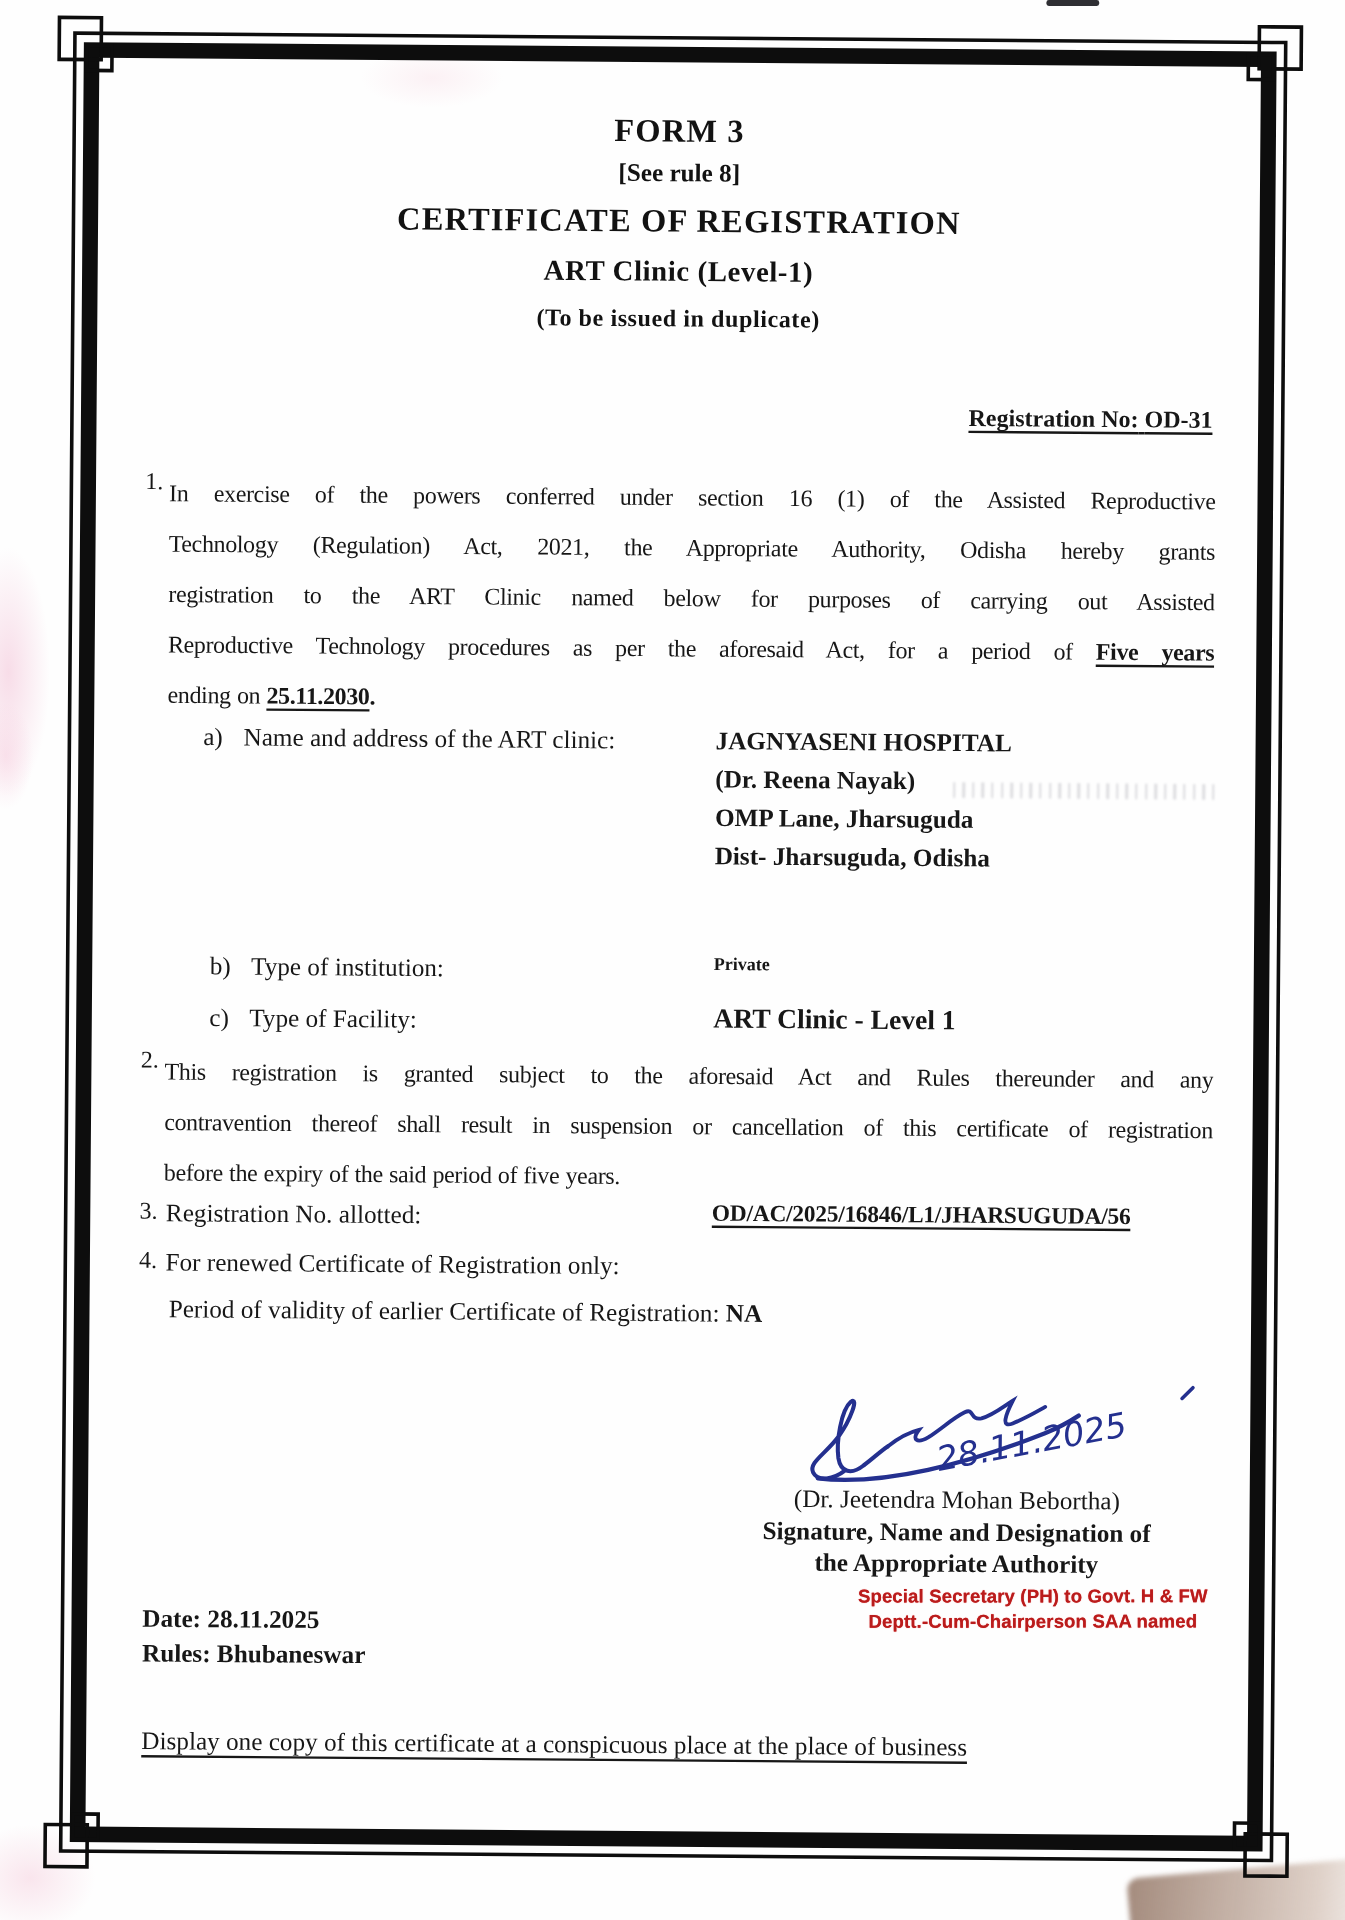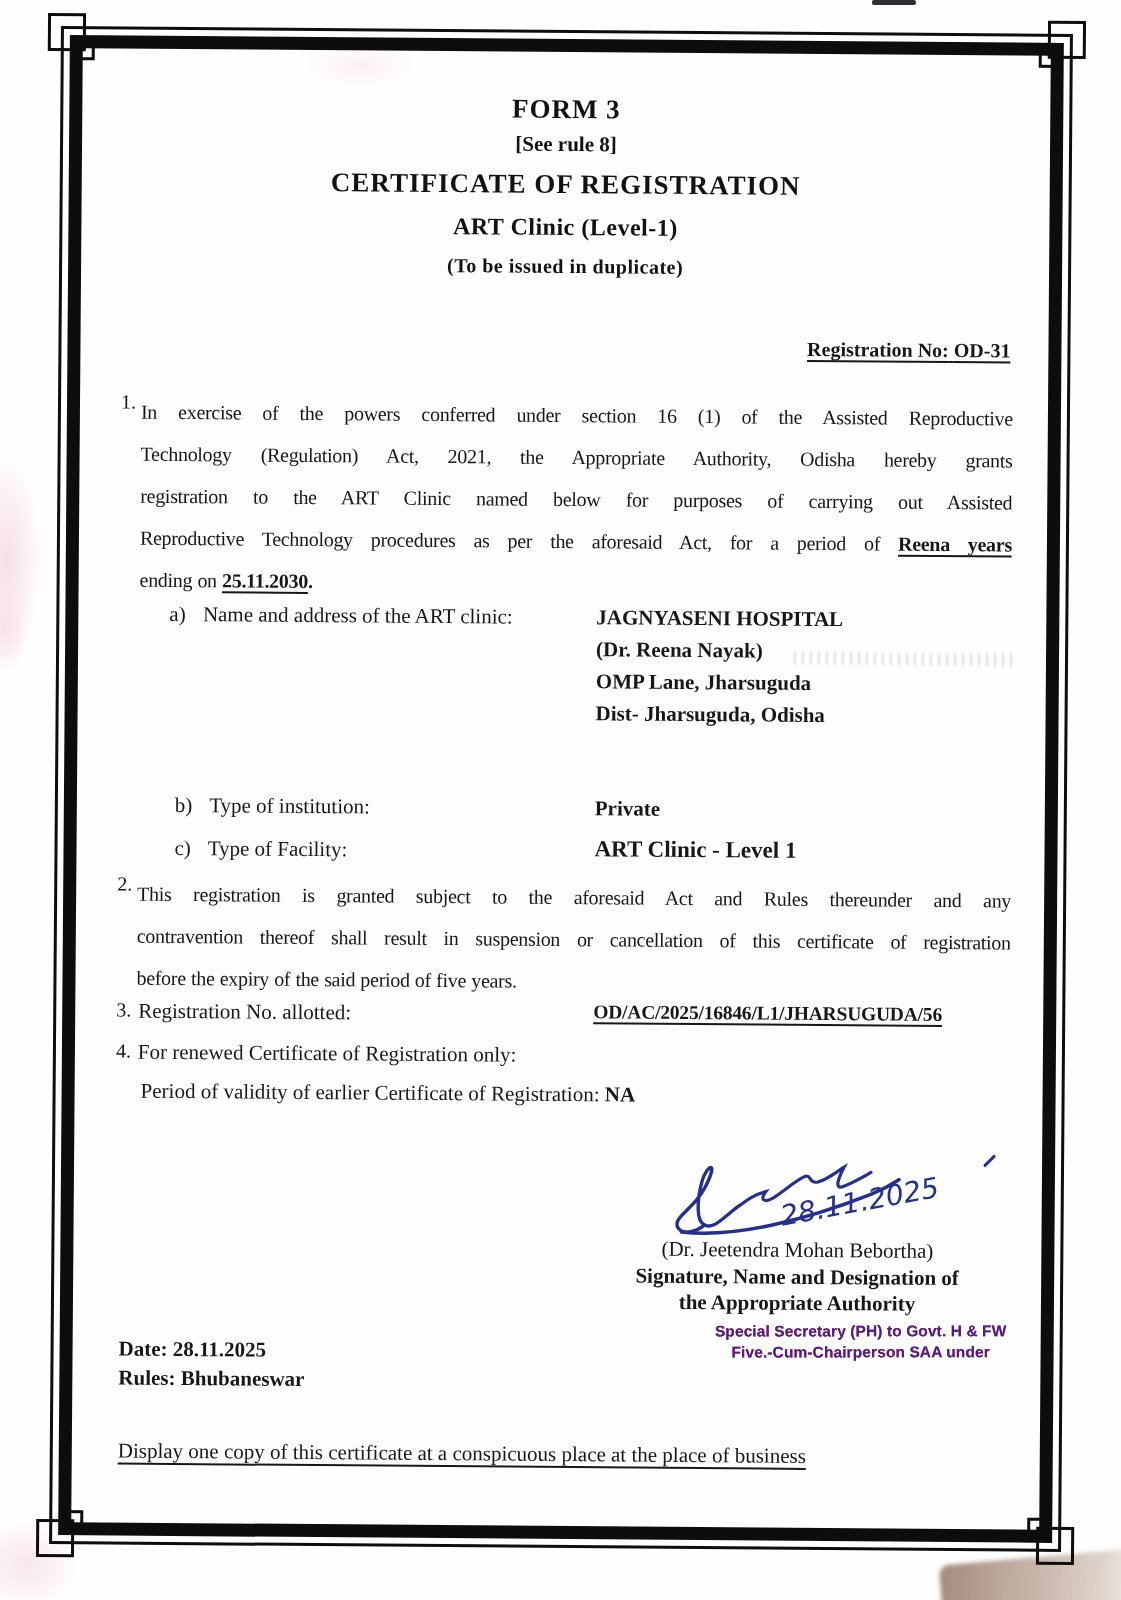--- a/index.html
+++ b/index.html
@@ -69,36 +69,36 @@
   .p2-lines { left:83px; top:846px; width:874px; }
 
   .sub-row { font-size:21px; }
   .sub-letter { display:inline-block; margin-right:12px; }
   .row-a { left:113px; top:575px; }
   .row-b { left:120px; top:766px; }
   .row-c { left:120px; top:809px; }
 
   .value-col { left:540px; }
   .addr-block { top:571px; font-weight:bold; font-size:21px; line-height:32px; }
-  .val-b { top:766px; font-weight:bold; font-size:21px; }
+  .val-b { top:766px; font-weight:bold; font-size:15px; }
   .val-c { top:806px; font-weight:bold; font-size:23px; }
 
   .row3-num { left:63px; top:972px; } .row3-label { left:85px; top:972px; font-size:21px; }
   .row3-value { left:540px; top:971px; font-size:19.5px; font-weight:bold; white-space:nowrap;
     letter-spacing:-.2px; text-decoration:underline; text-decoration-thickness:2px; text-underline-offset:4px; }
   .row4-num { left:63px; top:1013px; } .row4-label { left:85px; top:1013px; font-size:21px; }
   .validity { left:88px; top:1052px; font-size:21px; }
 
   
   .sig-svg { left:535px; top:1118px; width:432px; height:94px; }
   .sig-text { left:520px; top:1205px; width:452px; text-align:center; }
   .sig-name { font-size:21px; line-height:27px; }
   .sig-desig { font-size:21px; font-weight:bold; line-height:26px; }
   .stamp { left:595px; top:1288px; width:430px; text-align:center;
-    color:#4c1d95; font-family:"Liberation Sans","DejaVu Sans",sans-serif;
+    color:#b91c1c; font-family:"Liberation Sans","DejaVu Sans",sans-serif;
     font-weight:bold; font-size:15.5px; line-height:21px; letter-spacing:.1px;
     transform:rotate(-.5deg); text-shadow:0 0 .6px rgba(214,20,20,.9); }
 
   .dateplace { left:68px; top:1308px; font-size:21px; font-weight:bold; line-height:29px; }
   .notice { left:68px; top:1412px; font-size:21px;
     text-decoration:underline; text-decoration-thickness:1.5px; text-underline-offset:5px; }
 </style>
 </head>
 <body>
 
@@ -146,21 +146,21 @@
         <span>OD-31</span>
       </div>
 
       <div class="abs clause-num p1-num">1.</div>
       <div class="abs p1-lines">
         <div class="pline">In exercise of the powers conferred under section 16 (1) of the Assisted Reproductive</div>
         <div class="pline">Technology (Regulation) Act, 2021, the Appropriate Authority, Odisha hereby grants</div>
         <div class="pline">registration to the ART Clinic named below for purposes of carrying out Assisted</div>
         <div class="pline">
           <span>Reproductive Technology procedures as per the aforesaid Act, for a period of</span>
-          <span class="bu">Reena years</span>
+          <span class="bu">Five years</span>
         </div>
         <div class="pline last">
           <span>ending on</span>
           <span class="bu">25.11.2030</span><span class="b">.</span>
         </div>
       </div>
 
       <div class="abs sub-row row-a">
         <span class="sub-letter">a)</span>
         <span>Name and address of the ART clinic:</span>
@@ -211,21 +211,21 @@
       </svg>
 
       <div class="abs sig-text">
         <div class="sig-name">(Dr. Jeetendra Mohan Bebortha)</div>
         <div class="sig-desig">Signature, Name and Designation of</div>
         <div class="sig-desig">the Appropriate Authority</div>
       </div>
 
       <div class="abs stamp">
         <div>Special Secretary (PH) to Govt. H &amp; FW</div>
-        <div>Five.-Cum-Chairperson SAA under</div>
+        <div>Deptt.-Cum-Chairperson SAA named</div>
       </div>
 
       <div class="abs dateplace">
         <div>
           <span>Date:</span>
           <span>28.11.2025</span>
         </div>
         <div>
           <span>Rules:</span>
           <span>Bhubaneswar</span>

